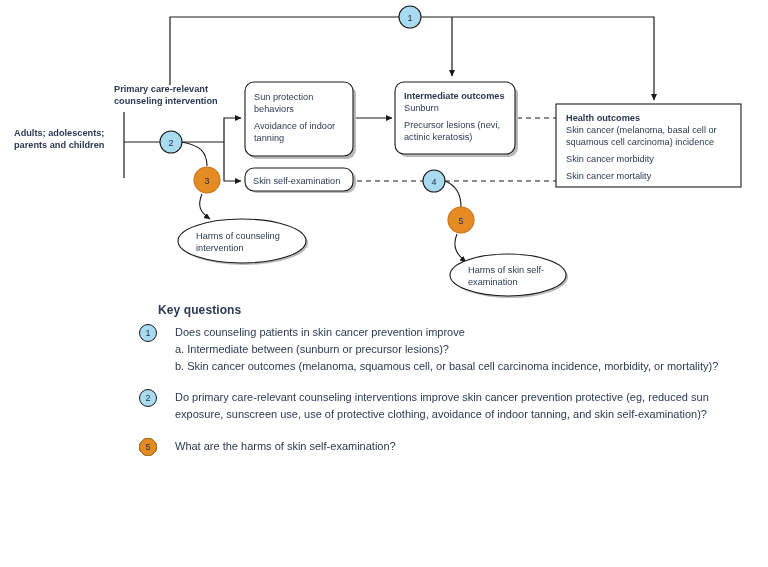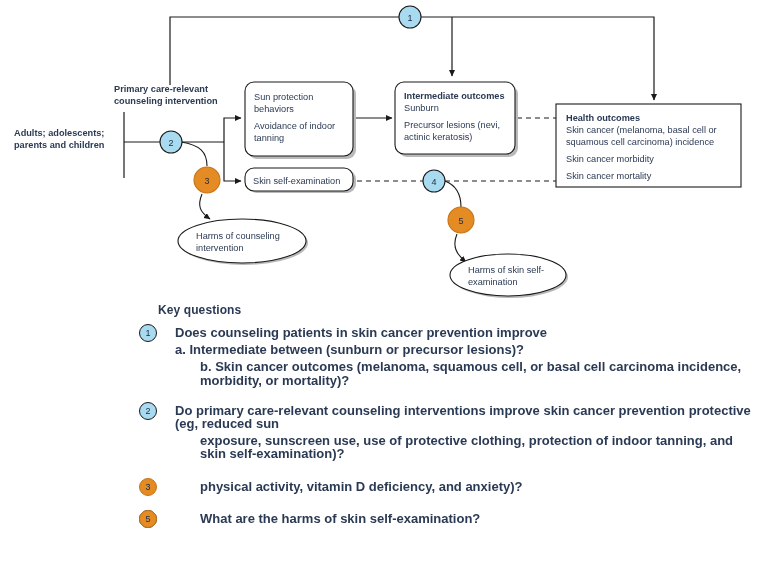--- a/index.html
+++ b/index.html
@@ -113,28 +113,27 @@
     border: 1px solid #1a1a1a;
     box-sizing: border-box;
     font-size: 9px;
     line-height: 16px;
     text-align: center;
     color: #1c2b44;
   }
   .kq-badge.blue { background: #a8daf0; }
   .kq-badge.orange { background: #e58b23; border-color: #c4741a; }
   .kq-line {
-    font-size: 13px;
+    font-size: 11px;
     line-height: 13.2px;
     color: #2b3a54;
     margin: 0 0 4px 0;
-    font-weight: bold;
   }
   .kq-line.sub { margin-left: 0; }
-  .kq-line:last-child { margin-bottom: 0; margin-left: 25px; }
+  .kq-line:last-child { margin-bottom: 0; }
 </style>
 </head>
 <body>
 
 <div id="frame">
 <svg width="768" height="300" viewBox="0 0 768 300" xmlns="http://www.w3.org/2000/svg">
   <defs>
     <marker id="arrow" markerWidth="7" markerHeight="7" refX="6" refY="3" orient="auto" markerUnits="userSpaceOnUse">
       <path d="M0,0 L6.5,3 L0,6 z" fill="#1a1a1a"></path>
     </marker>
@@ -253,26 +252,25 @@
   <div class="kq-item">
     <div class="kq-badge blue">1</div>
     <p class="kq-line">Does counseling patients in skin cancer prevention improve</p>
     <p class="kq-line sub">a. Intermediate between (sunburn or precursor lesions)?</p>
     <p class="kq-line sub">b. Skin cancer outcomes (melanoma, squamous cell, or basal cell carcinoma incidence, morbidity, or mortality)?</p>
   </div>
 
   <div class="kq-item" style="margin-top:17px;">
     <div class="kq-badge blue">2</div>
     <p class="kq-line">Do primary care-relevant counseling interventions improve skin cancer prevention protective (eg, reduced sun</p>
-    <p class="kq-line">exposure, sunscreen use, use of protective clothing, protection of indoor tanning, and skin self-examination)?</p>
+    <p class="kq-line">exposure, sunscreen use, use of protective clothing, avoidance of indoor tanning, and skin self-examination)?</p>
   </div>
 
   <div class="kq-item" style="margin-top:19px;">
     <div class="kq-badge orange">3</div>
-    <p class="kq-line">physical activity, vitamin D deficiency, and anxiety)?</p>
   </div>
 
   <div class="kq-item" style="margin-top:19px;">
     <div class="kq-badge blue">4</div>
   </div>
 
   <div class="kq-item" style="margin-top:19px;">
     <div class="kq-badge orange">5</div>
     <p class="kq-line">What are the harms of skin self-examination?</p>
   </div>

